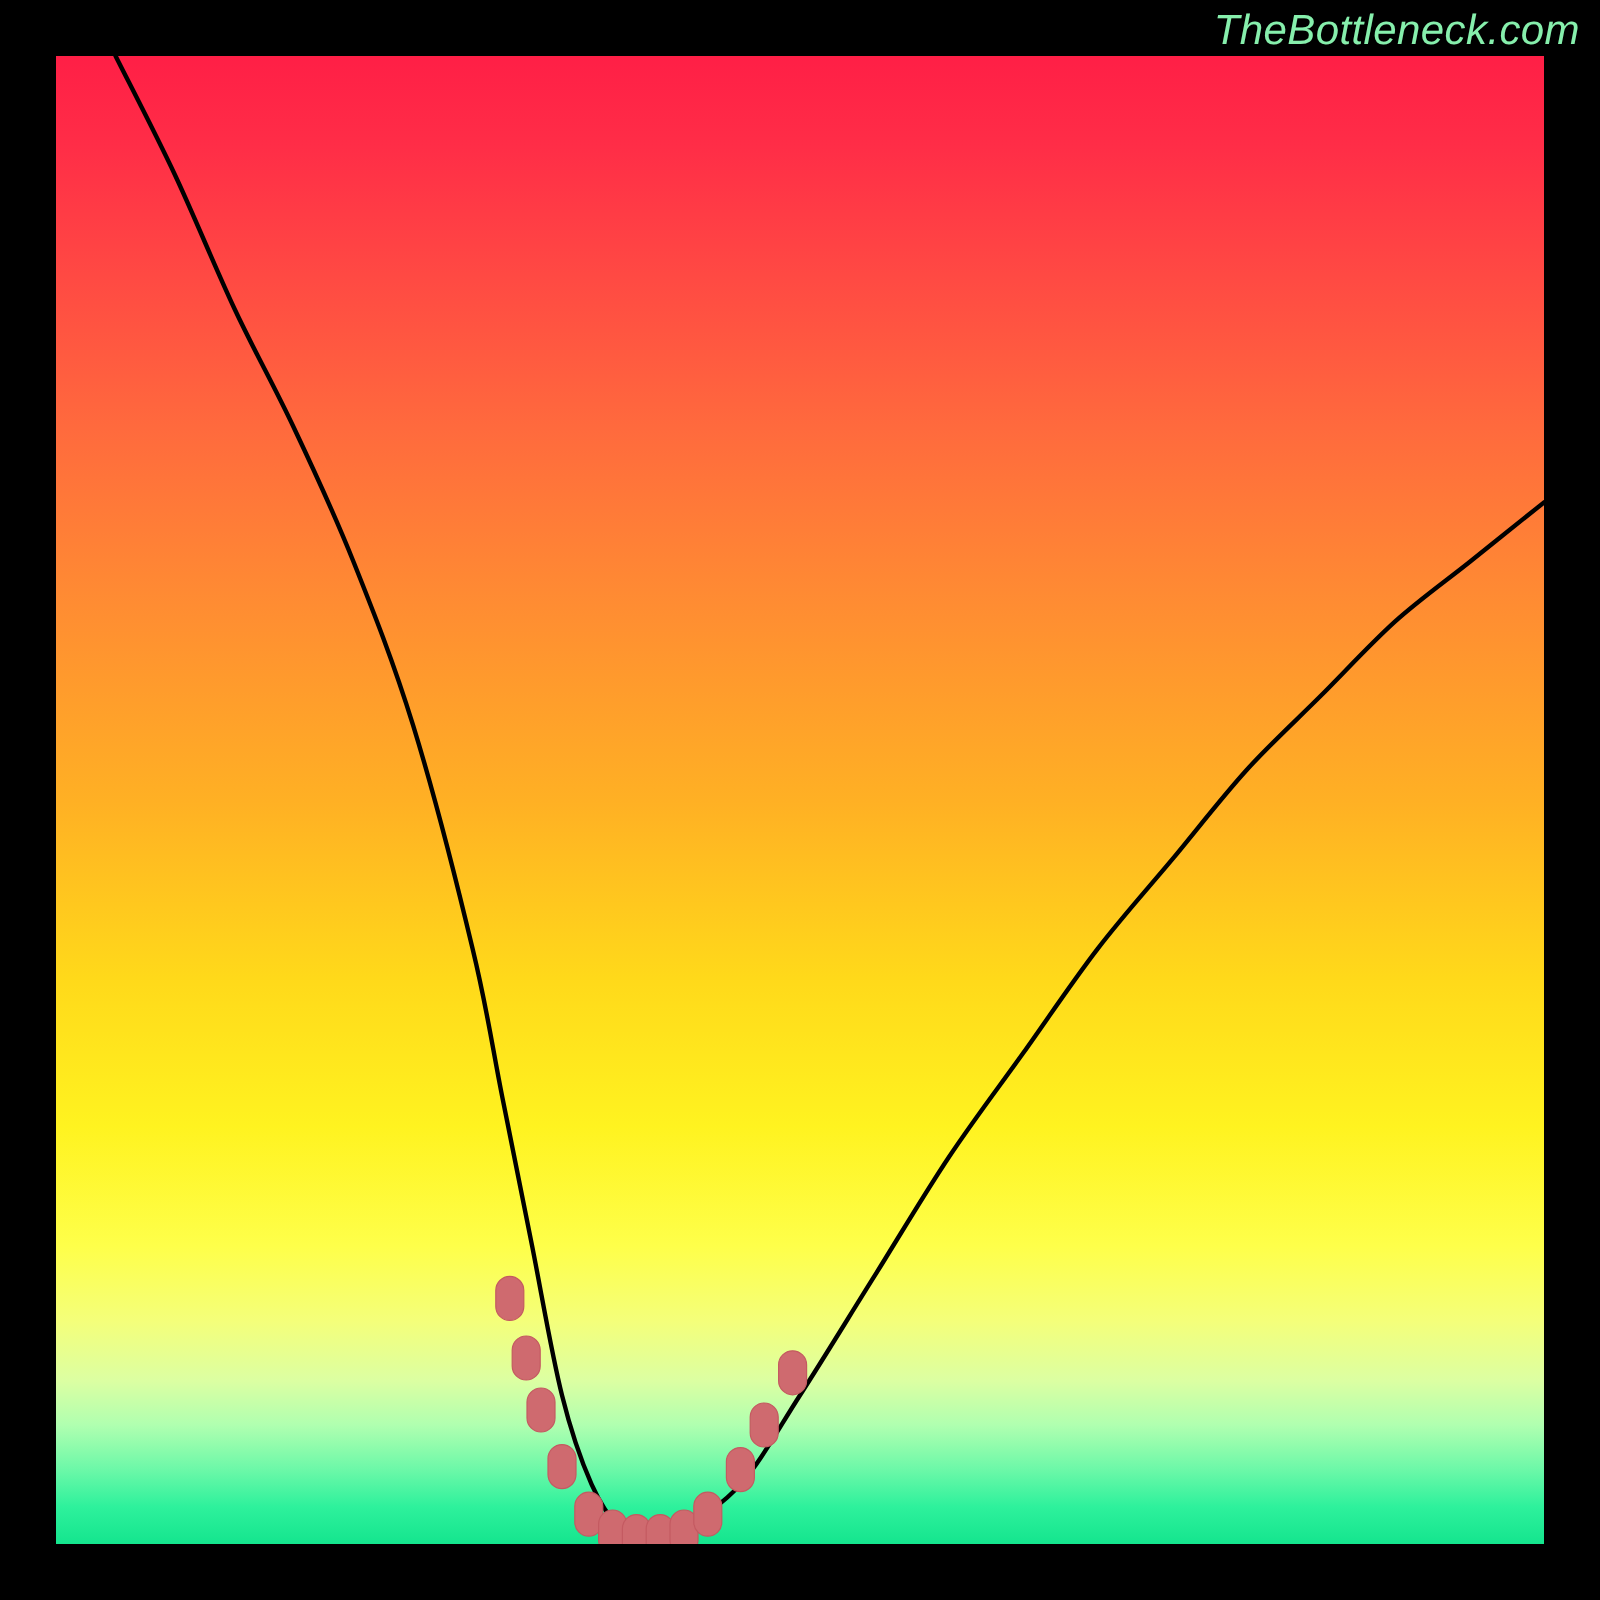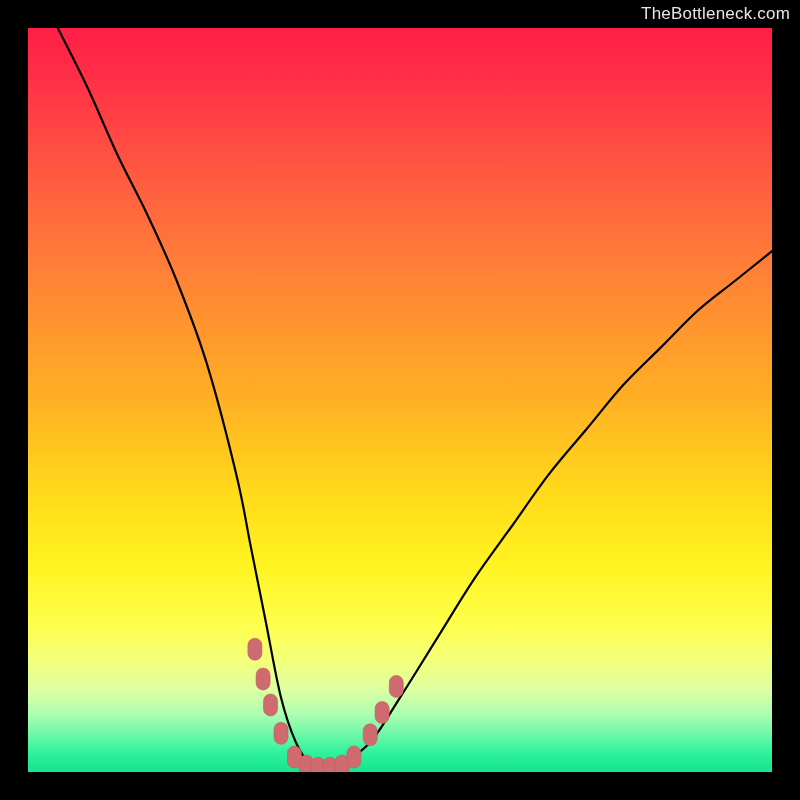--- a/index.html
+++ b/index.html
@@ -46,24 +46,25 @@
       #b0ffb0 92%,
       #6cf8a8 95%,
       #2ef19c 97.5%,
       #14e58e 100%
     );
   }
   .watermark {
     position: absolute;
     top: 4px;
     right: 10px;
-    color: #e5e5e5;
-    font-size: 17px;
+    color: #86efac;
+    font-size: 21px;
     letter-spacing: 0.2px;
     user-select: none;
+    font-style: italic;
   }
   svg.curve {
     position: absolute;
     inset: 0;
     width: 744px;
     height: 744px;
   }
 </style>
 </head>
 <body>

